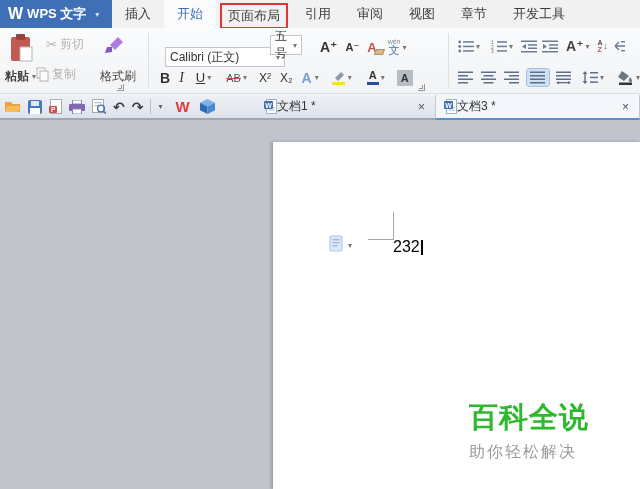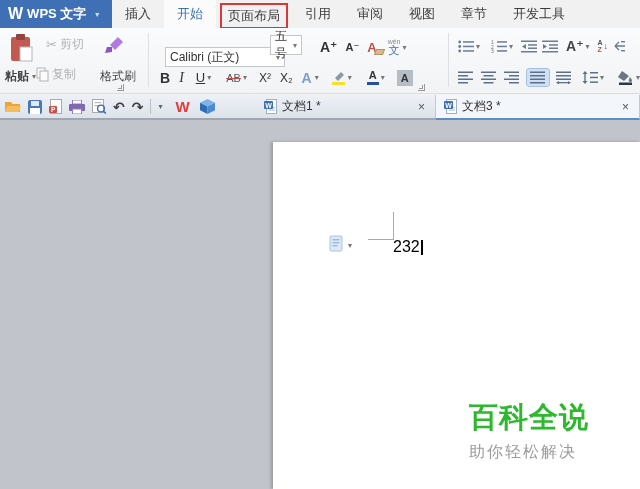--- a/index.html
+++ b/index.html
@@ -61,21 +61,21 @@
 
   
   .tabbar { position:absolute; left:0; top:95px; width:640px; height:25px;
             background:linear-gradient(#eef1f6,#dde3eb); border-bottom:2px solid #a0a7b2; }
   .quickbar { position:absolute; left:5px; top:0; height:23px; display:flex; align-items:center; gap:7px; }
   .qsep { width:1px; height:15px; background:#b9c0ca; }
   .qundo { font-size:14px; font-weight:bold; color:#3c3c3c; }
   .qdrop { font-size:8px; color:#666; }
   .wlogo { font-weight:800; font-size:15px; color:#e23c3c; }
   .doc-tabs { position:absolute; left:256px; right:0; top:0; height:23px; display:flex; }
-  .dtab { display:flex; align-items:center; gap:5px; padding:0 8px; font-size:12px; color:#333;
+  .dtab { display:flex; align-items:center; padding:0 8px; font-size:12px; color:#333;
           border-right:1px solid #c3c9d2; }
   .dtab .close { margin-left:auto; color:#555; font-size:12px; padding:0 2px; }
   .dtab.t1 { width:180px; }
   .dtab.t2 { flex:1; background:#f3f6fa; border-bottom:2px solid #5d8cc7; margin-bottom:-2px; }
 
   
   .workspace { position:absolute; left:0; top:120px; width:640px; height:369px; background:#c1c4cb; }
   .page { position:absolute; left:273px; top:22px; width:367px; height:347px; background:#fff;
           box-shadow:-2px 0 3px rgba(0,0,0,0.22); }
   .mark-v { position:absolute; left:120px; top:70px; width:1px; height:28px; background:#a9a9a9; }

